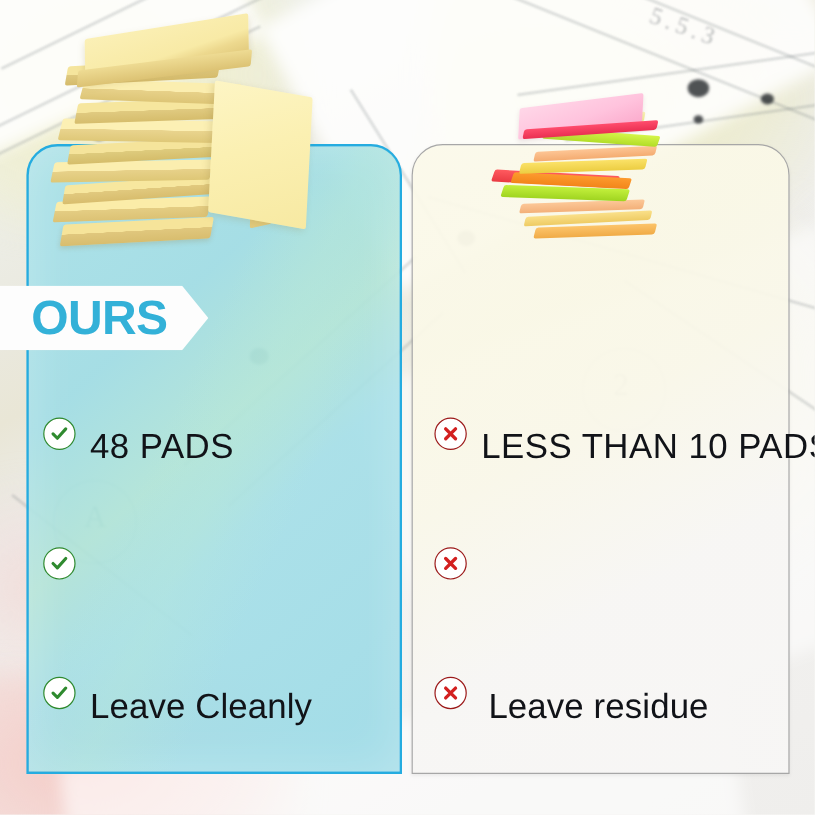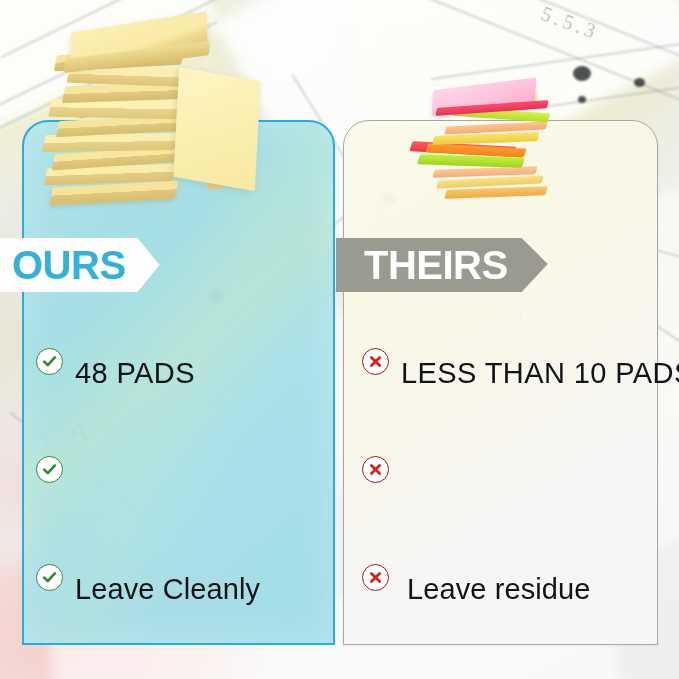--- a/index.html
+++ b/index.html
@@ -152,21 +152,21 @@
     display: flex;
     align-items: center;
     height: 54px;
     padding-left: 16px;
     padding-right: 34px;
   }
   .badge-ours {
     left: 0px; top: 238px;
     background: #fdfdfd;
     clip-path: polygon(0 0, calc(100% - 22px) 0, 100% 50%, calc(100% - 22px) 100%, 0 100%);
-    padding-left: 12px;
+    padding-left: 26px;
     box-shadow: 0 1px 4px rgba(0,0,0,.06);
     text-align: right;
   }
   .badge-ours .badge-text {
     color: #33b1d8;
     font-size: 40px;
     font-weight: bold;
     letter-spacing: -.5px;
     line-height: 1;
   }
@@ -311,23 +311,20 @@
     <div class="pad" style="left:48px; top:52px;  width:100px; height:8px;  background:linear-gradient(180deg,#fdc594 0%,#f4ac71 100%); transform:skewX(-16deg) rotate(-3deg);"></div>
     <div class="pad" style="left:54px; top:38px;  width:98px;  height:9px;  background:linear-gradient(180deg,#d5f54a 0%,#b2dd27 100%); transform:skewX(-16deg) rotate(4deg);"></div>
     <div class="pad" style="left:40px; top:26px;  width:98px;  height:9px;  background:linear-gradient(180deg,#fdf6b8 0%,#f2e98f 100%); transform:skewX(-16deg) rotate(-6deg);"></div>
     <div class="pad" style="left:34px; top:12px;  width:104px; height:26px; background:linear-gradient(165deg,#ffd7e8 0%,#ffc3dd 55%,#fba9cb 100%); transform:rotate(-7deg) skewX(-10deg); box-shadow:0 2px 4px rgba(160,120,140,.2);"></div>
     <div class="pad" style="left:38px; top:32px;  width:112px; height:8px;  background:linear-gradient(180deg,#ff4d6d 0%,#ea2f52 100%); transform:rotate(-4deg) skewX(-16deg);"></div>
   </div>
 
   <div class="badge badge-ours">
     <span class="badge-text">OURS</span>
   </div>
-  <div class="badge badge-theirs">
-    <span class="badge-text">THEIRS</span>
-  </div>
 
   <div class="feature-list list-ours">
 
     <div class="feature-row">
       <span class="icon-mark icon-check">
         <svg width="17" height="17" viewBox="0 0 17 17" aria-hidden="true">
           <path d="M3.2 8.6 L6.8 12.2 L13.8 4.4" fill="none" stroke="#2f8a2f" stroke-width="2.6" stroke-linecap="round" stroke-linejoin="round"></path>
         </svg>
       </span>
       <span class="feature-label caps">48 PADS</span>

